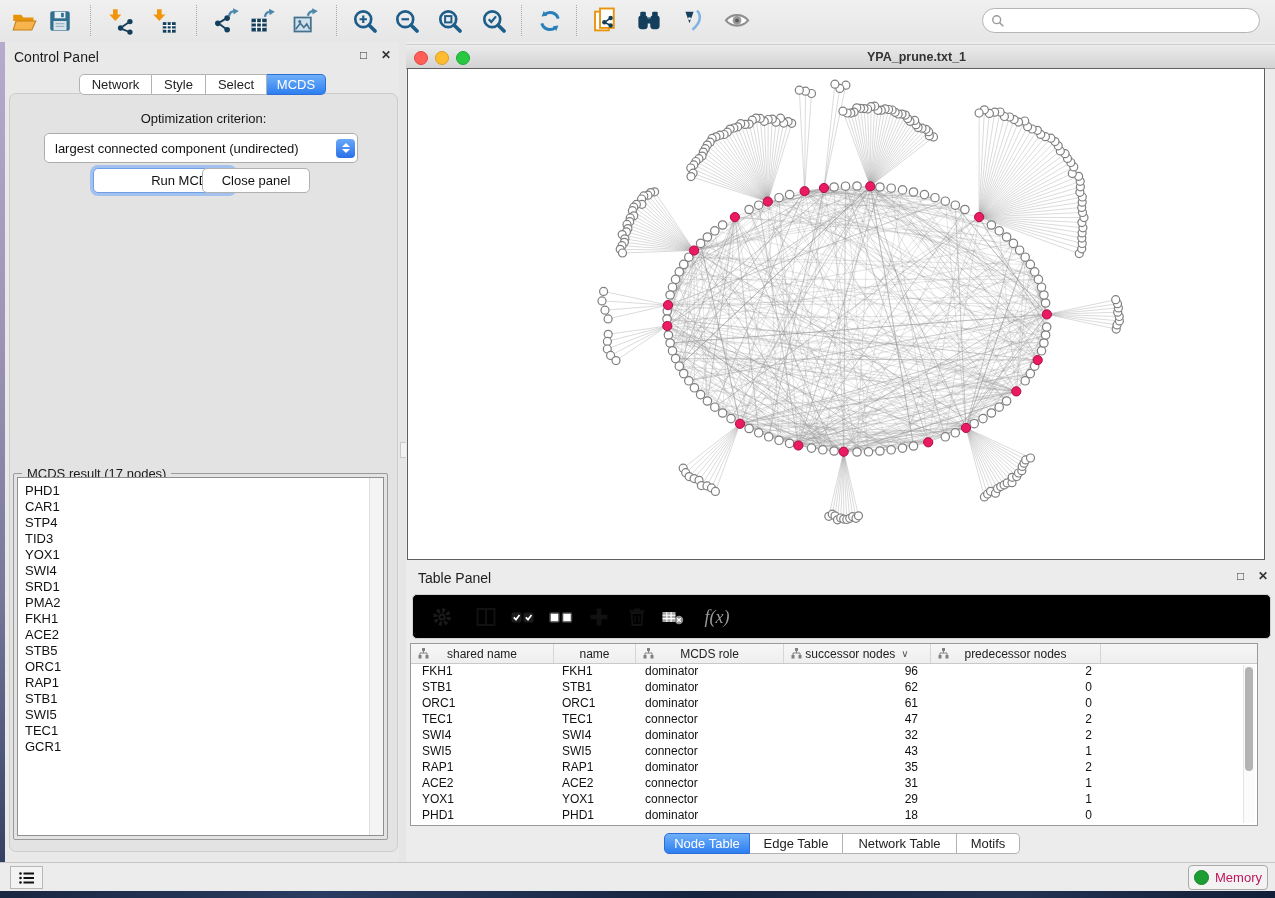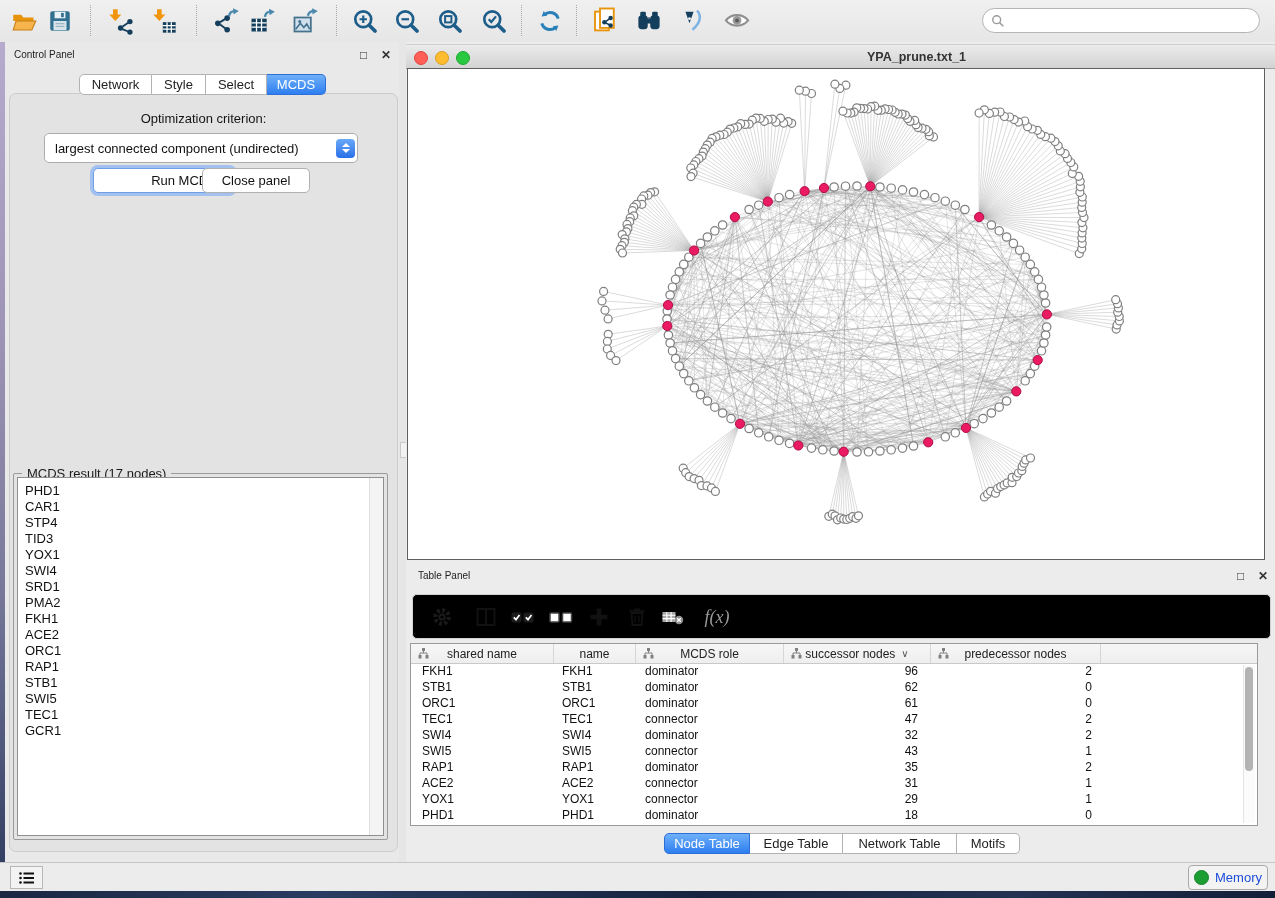--- a/index.html
+++ b/index.html
@@ -14,21 +14,21 @@
   #toolbar{left:0;top:0;width:1275px;height:42px;background:linear-gradient(#f0f0f0,#e6e6e6);
     border-bottom:1px solid #bfbfbf;}
   .tbtn{position:absolute;top:3px;width:36px;height:36px;display:flex;align-items:center;justify-content:center;}
   .tsep{position:absolute;top:5px;height:31px;width:0;border-left:1px dotted #a8a8a8;}
   #search-wrap{left:982px;top:8px;width:278px;height:25px;background:#fff;border:1px solid #b5b5b5;
     border-radius:13px;display:flex;align-items:center;padding-left:8px;box-sizing:border-box;}
   #search-wrap input{border:none;outline:none;flex:1;font-size:12px;background:transparent;
     font-family:"Liberation Sans",sans-serif;}
   
   #control-panel{left:5px;top:42px;width:397px;height:820px;background:#e9e9e9;}
-  .panel-title{font-size:10px;color:#1d1d1d;}
+  .panel-title{font-size:14px;color:#1d1d1d;}
   .wbtn{font-size:12px;color:#333;cursor:default;}
   #cp-content{left:4px;top:51px;width:387px;height:757px;background:#e3e3e3;
     border:1px solid #cccccc;border-radius:7px;}
   .seg-group{display:flex;height:21px;}
   .seg{background:#fff;border:1px solid #b3b3b3;border-left:none;font-size:13px;color:#222;
     display:flex;align-items:center;justify-content:center;cursor:default;}
   .seg:first-child{border-left:1px solid #b3b3b3;border-radius:5px 0 0 5px;}
   .seg:last-child{border-radius:0 5px 5px 0;}
   .seg.sel{background:linear-gradient(#6fb0f9,#2d7ef0);color:#fff;border-color:#2d6fd6;}
   #criterion-select{left:39px;top:91px;width:314px;height:30px;background:#fff;border:1px solid #adadad;
@@ -85,21 +85,21 @@
   #nt-scroll{position:absolute;right:2px;top:21px;width:11px;height:158px;background:#fbfbfb;
     border-left:1px solid #e4e4e4;}
   #nt-thumb{position:absolute;left:1px;top:2px;width:8px;height:104px;border-radius:4px;background:#b3b3b3;}
   #tp-tabs{left:258px;top:270px;}
   .sort-ind{margin-left:6px;color:#555;font-size:10px;}
   
   #status-bar{left:0;top:862px;width:1275px;height:28px;background:#ececec;border-top:1px solid #c6c6c6;}
   #list-btn{left:10px;top:3px;width:31px;height:21px;background:#f3f3f3;border:1px solid #b7b7b7;
     display:flex;align-items:center;justify-content:center;}
   #memory-btn{left:1188px;top:2px;width:78px;height:23px;background:#f3f3f3;border:1px solid #a9a9a9;
-    border-radius:4px;display:flex;align-items:center;justify-content:center;gap:6px;font-size:13px;color:#1d4ed8;}
+    border-radius:4px;display:flex;align-items:center;justify-content:center;gap:6px;font-size:13px;color:#be185d;}
   #memory-dot{width:13px;height:13px;border-radius:50%;background:#1d9e33;border:1px solid #13802a;}
   
   #v-splitter{left:399px;top:42px;width:7px;height:820px;background:#e6e6e6;}
   #v-handle{position:absolute;left:1px;top:400px;width:5px;height:14px;background:#f2f2f2;border:1px solid #c9c9c9;}
 </style>
 </head>
 <body>
 
 <div id="toolbar" class="abs">
   <div class="tbtn" style="left:6px">
@@ -281,20 +281,21 @@
     <div class="mcds-item">PHD1</div>
       <div class="mcds-item">CAR1</div>
       <div class="mcds-item">STP4</div>
       <div class="mcds-item">TID3</div>
       <div class="mcds-item">YOX1</div>
       <div class="mcds-item">SWI4</div>
       <div class="mcds-item">SRD1</div>
       <div class="mcds-item">PMA2</div>
       <div class="mcds-item">FKH1</div>
       <div class="mcds-item">ACE2</div>
+      <div class="mcds-item">STB5</div>
       <div class="mcds-item">ORC1</div>
       <div class="mcds-item">RAP1</div>
       <div class="mcds-item">STB1</div>
       <div class="mcds-item">SWI5</div>
       <div class="mcds-item">TEC1</div>
       <div class="mcds-item">GCR1</div>
       <div id="result-scroll"></div>
   </div>
 </div>
 

